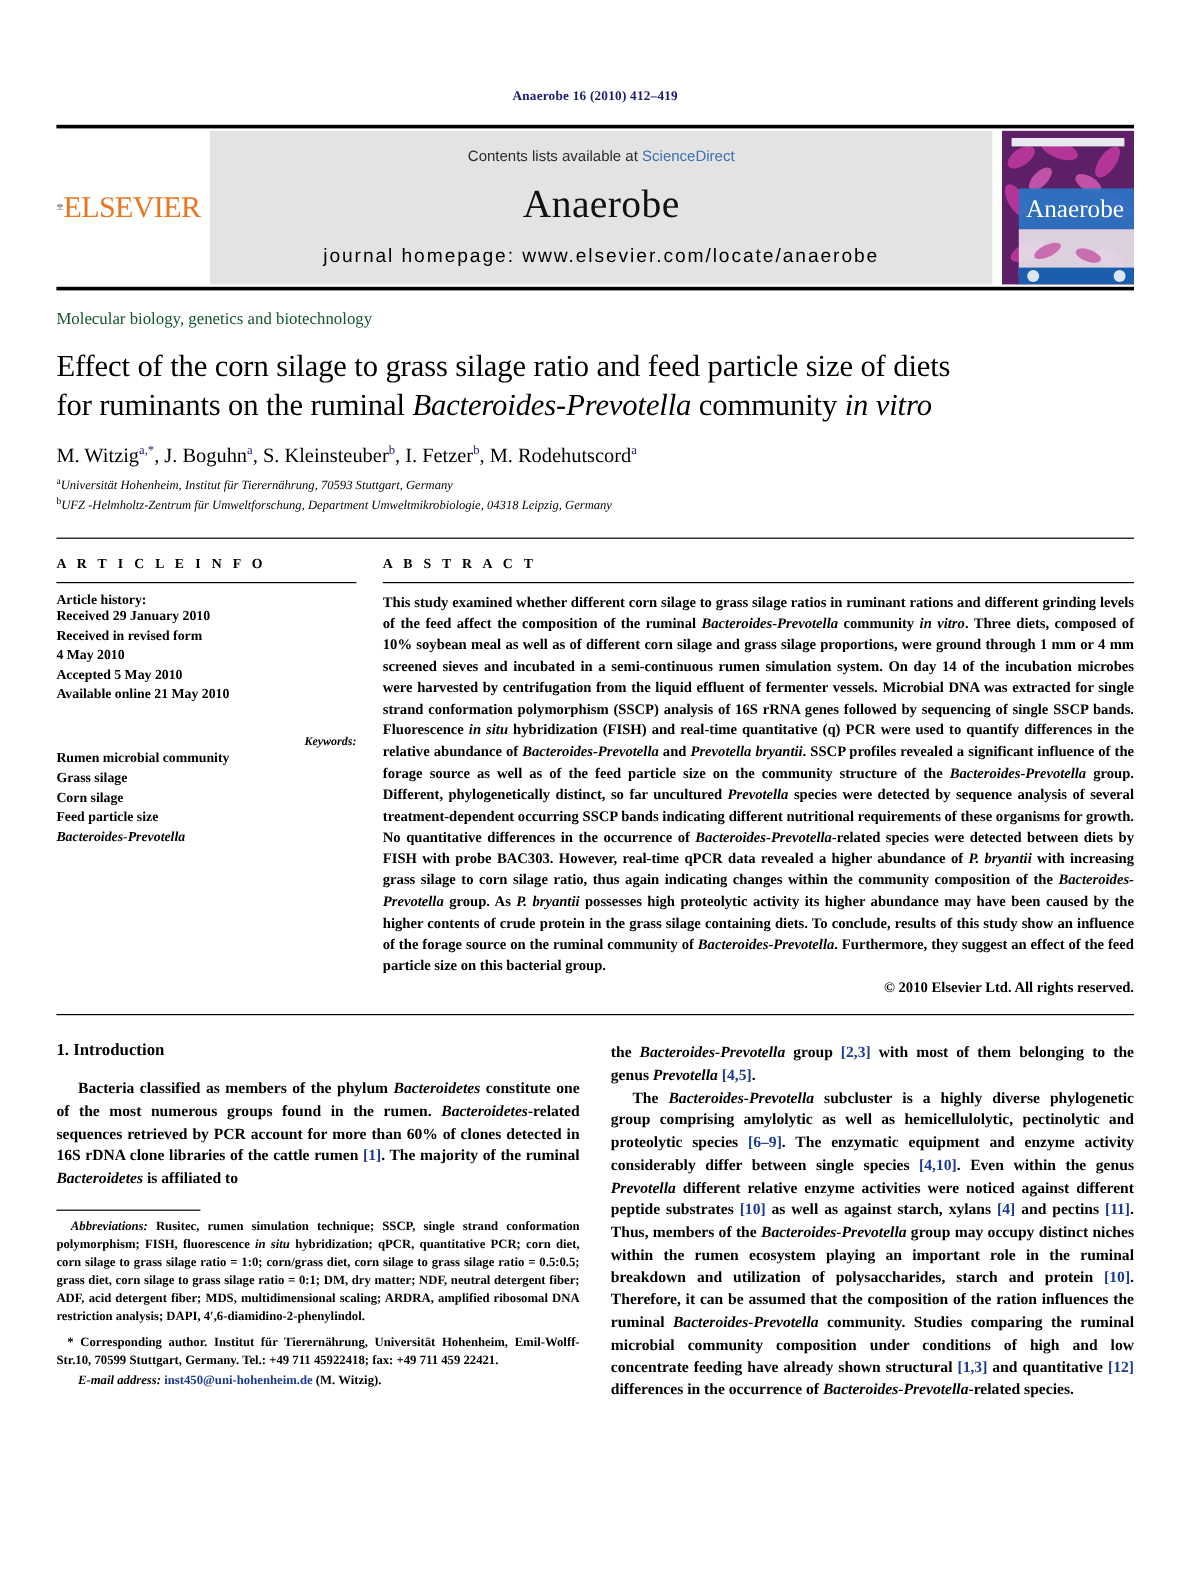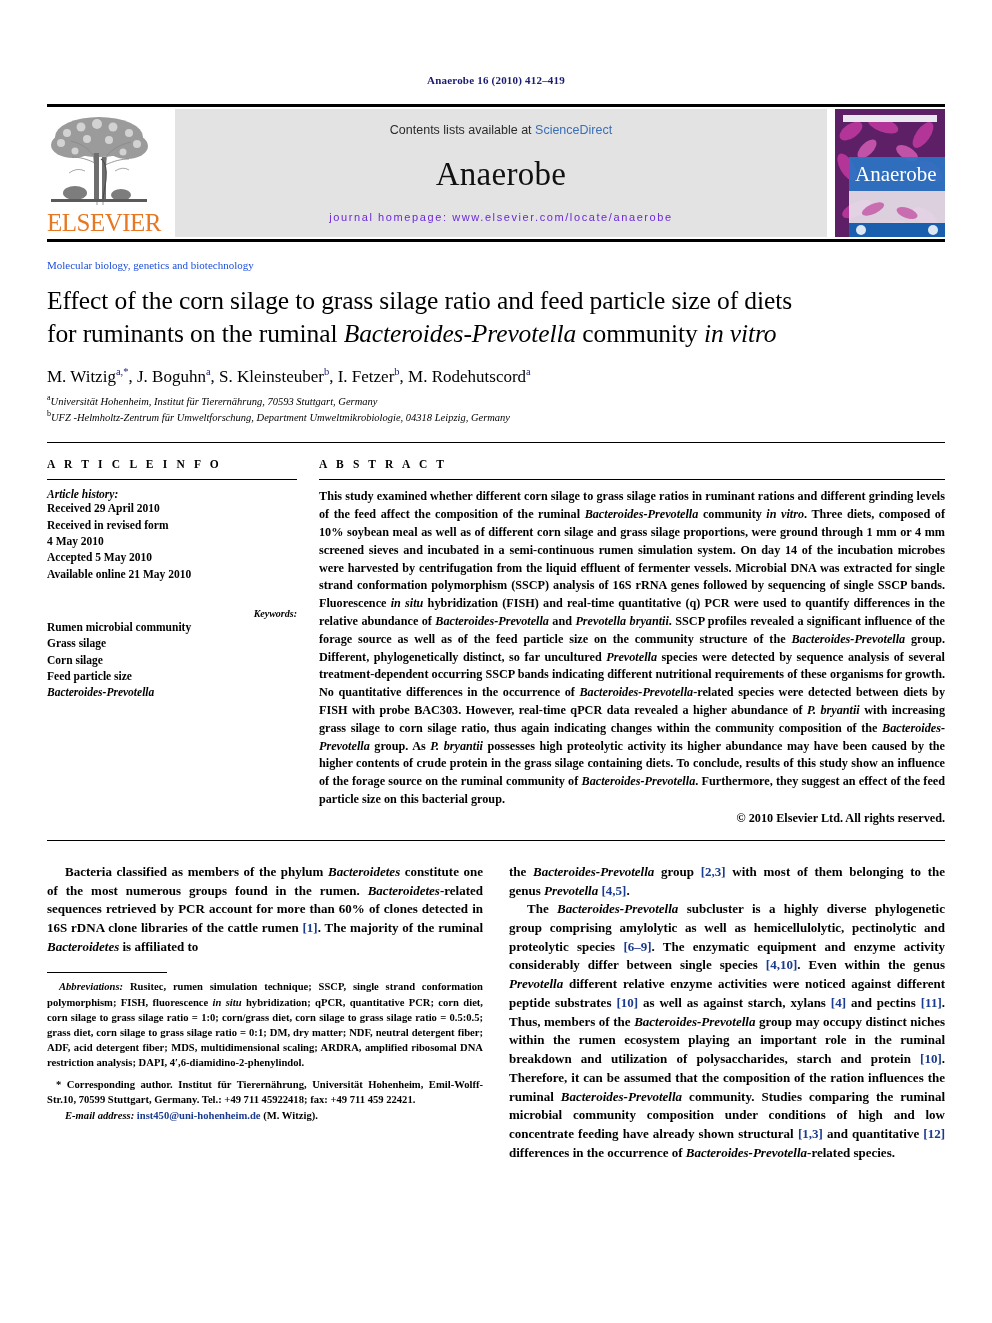--- a/index.html
+++ b/index.html
@@ -42,21 +42,22 @@
   .masthead {
     display: flex;
     align-items: stretch;
     height: 128px;
     margin-top: 2px;
   }
   .elsevier-logo {
     width: 120px;
     flex: 0 0 120px;
     display: flex;
-    flex-direction: column;
+    flex-direction: row;
+    align-items: center;
     justify-content: flex-end;
     padding-bottom: 2px;
   }
   .tree-svg { display:block; }
   .elsevier-word {
     font-family: "Liberation Serif", serif;
     font-size: 25px;
     color: #E87722;
     letter-spacing: -0.5px;
     line-height: 1;
@@ -81,42 +82,42 @@
     color: #3b6fb6;
   }
   .journal-name {
     font-family: "Liberation Serif", serif;
     font-size: 33px;
     color: #111;
     letter-spacing: 0.3px;
   }
   .homepage-line {
     font-family: "Liberation Sans", sans-serif;
-    font-size: 11px;
-    color: #6d28d9;
+    font-size: 16px;
+    color: #000000;
     letter-spacing: 1.6px;
   }
   .cover {
     width: 110px;
     flex: 0 0 110px;
     position: relative;
     overflow: hidden;
     background: #6d2a6b;
   }
   .masthead-rule-bot {
     border-top: 3px solid #000;
     margin-top: 2px;
   }
 
   
   .section-label {
     font-family: "Liberation Serif", serif;
-    font-size: 11px;
+    font-size: 14px;
     margin-top: 17px;
-    color: #1d4ed8;
+    color: #14532d;
   }
   .article-title {
     font-family: "Liberation Serif", serif;
     font-size: 25.5px;
     line-height: 1.28;
     margin-top: 14px;
     color: #000;
     letter-spacing: -0.1px;
   }
   .article-title .it { font-style: italic; }
@@ -159,21 +160,20 @@
     font-weight: bold;
     font-size: 11.5px;
     letter-spacing: 3.2px;
   }
   .hr-thin {
     border-top: 1px solid #000;
     margin-top: 9px;
     margin-bottom: 8px;
   }
   .hist-title {
-    font-style: italic;
     font-size: 11.5px;
     font-weight: bold;
   }
   .hist-line, .kw-line {
     font-size: 11.5px;
     line-height: 1.42;
     font-weight: bold;
   }
   .kw-block { margin-top: 26px; }
   .kw-title {
@@ -373,21 +373,21 @@
     <div><sup>b</sup><span>UFZ -Helmholtz-Zentrum für Umweltforschung, Department Umweltmikrobiologie, 04318 Leipzig, Germany</span></div>
   </div>
 
   <div class="info-rule-top"></div>
   <div class="info-row">
 
     <div class="col-info">
       <div class="heading-spaced">A R T I C L E   I N F O</div>
       <div class="hr-thin"></div>
       <div class="hist-title">Article history:</div>
-      <div class="hist-line">Received 29 April 2010</div>
+      <div class="hist-line">Received 29 January 2010</div>
       <div class="hist-line">Received in revised form</div>
       <div class="hist-line">4 May 2010</div>
       <div class="hist-line">Accepted 5 May 2010</div>
       <div class="hist-line">Available online 21 May 2010</div>
 
       <div class="kw-block">
         <div class="kw-title">Keywords:</div>
         <div class="kw-line">Rumen microbial community</div>
         <div class="kw-line">Grass silage</div>
         <div class="kw-line">Corn silage</div>
@@ -401,20 +401,21 @@
       <div class="hr-thin"></div>
       <div class="abstract-body"><span>This study examined whether different corn silage to grass silage ratios in ruminant rations and different grinding levels of the feed affect the composition of the ruminal </span><span class="it">Bacteroides-Prevotella</span><span> community </span><span class="it">in vitro</span><span>. Three diets, composed of 10% soybean meal as well as of different corn silage and grass silage proportions, were ground through 1 mm or 4 mm screened sieves and incubated in a semi-continuous rumen simulation system. On day 14 of the incubation microbes were harvested by centrifugation from the liquid effluent of fermenter vessels. Microbial DNA was extracted for single strand conformation polymorphism (SSCP) analysis of 16S rRNA genes followed by sequencing of single SSCP bands. Fluorescence </span><span class="it">in situ</span><span> hybridization (FISH) and real-time quantitative (q) PCR were used to quantify differences in the relative abundance of </span><span class="it">Bacteroides-Prevotella</span><span> and </span><span class="it">Prevotella bryantii</span><span>. SSCP profiles revealed a significant influence of the forage source as well as of the feed particle size on the community structure of the </span><span class="it">Bacteroides-Prevotella</span><span> group. Different, phylogenetically distinct, so far uncultured </span><span class="it">Prevotella</span><span> species were detected by sequence analysis of several treatment-dependent occurring SSCP bands indicating different nutritional requirements of these organisms for growth. No quantitative differences in the occurrence of </span><span class="it">Bacteroides-Prevotella</span><span>-related species were detected between diets by FISH with probe BAC303. However, real-time qPCR data revealed a higher abundance of </span><span class="it">P. bryantii</span><span> with increasing grass silage to corn silage ratio, thus again indicating changes within the community composition of the </span><span class="it">Bacteroides-Prevotella</span><span> group. As </span><span class="it">P. bryantii</span><span> possesses high proteolytic activity its higher abundance may have been caused by the higher contents of crude protein in the grass silage containing diets. To conclude, results of this study show an influence of the forage source on the ruminal community of </span><span class="it">Bacteroides-Prevotella</span><span>. Furthermore, they suggest an effect of the feed particle size on this bacterial group.</span></div>
       <div class="copyright">© 2010 Elsevier Ltd. All rights reserved.</div>
     </div>
   </div>
   <div class="info-rule-bottom"></div>
 
   <div class="body-cols">
 
     <div class="bcol">
+      <div class="sec-head">1. Introduction</div>
       <div class="para"><span>Bacteria classified as members of the phylum </span><span class="it">Bacteroidetes</span><span> constitute one of the most numerous groups found in the rumen. </span><span class="it">Bacteroidetes</span><span>-related sequences retrieved by PCR account for more than 60% of clones detected in 16S rDNA clone libraries of the cattle rumen </span><span class="ref">[1]</span><span>. The majority of the ruminal </span><span class="it">Bacteroidetes</span><span> is affiliated to</span></div>
 
       <div class="fn-rule"></div>
       <div class="fn indent"><span class="it">Abbreviations:</span><span> Rusitec, rumen simulation technique; SSCP, single strand conformation polymorphism; FISH, fluorescence </span><span class="it">in situ</span><span> hybridization; qPCR, quantitative PCR; corn diet, corn silage to grass silage ratio = 1:0; corn/grass diet, corn silage to grass silage ratio = 0.5:0.5; grass diet, corn silage to grass silage ratio = 0:1; DM, dry matter; NDF, neutral detergent fiber; ADF, acid detergent fiber; MDS, multidimensional scaling; ARDRA, amplified ribosomal DNA restriction analysis; DAPI, 4′,6-diamidino-2-phenylindol.</span></div>
 
       <div class="fn fn-corr">* Corresponding author. Institut für Tierernährung, Universität Hohenheim, Emil-Wolff-Str.10, 70599 Stuttgart, Germany. Tel.: +49 711 45922418; fax: +49 711 459 22421.</div>
       <div class="fn fn-email"><span class="it">E-mail address:</span> <span class="lnk">inst450@uni-hohenheim.de</span><span> (M. Witzig).</span></div>
     </div>
 
     <div class="bcol">

